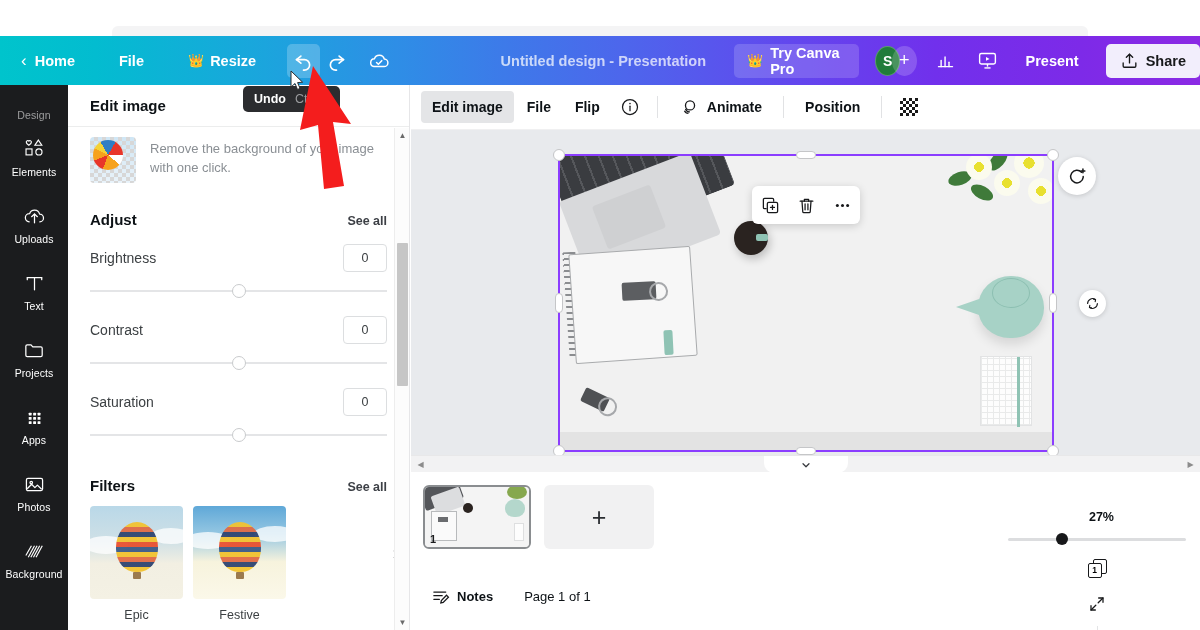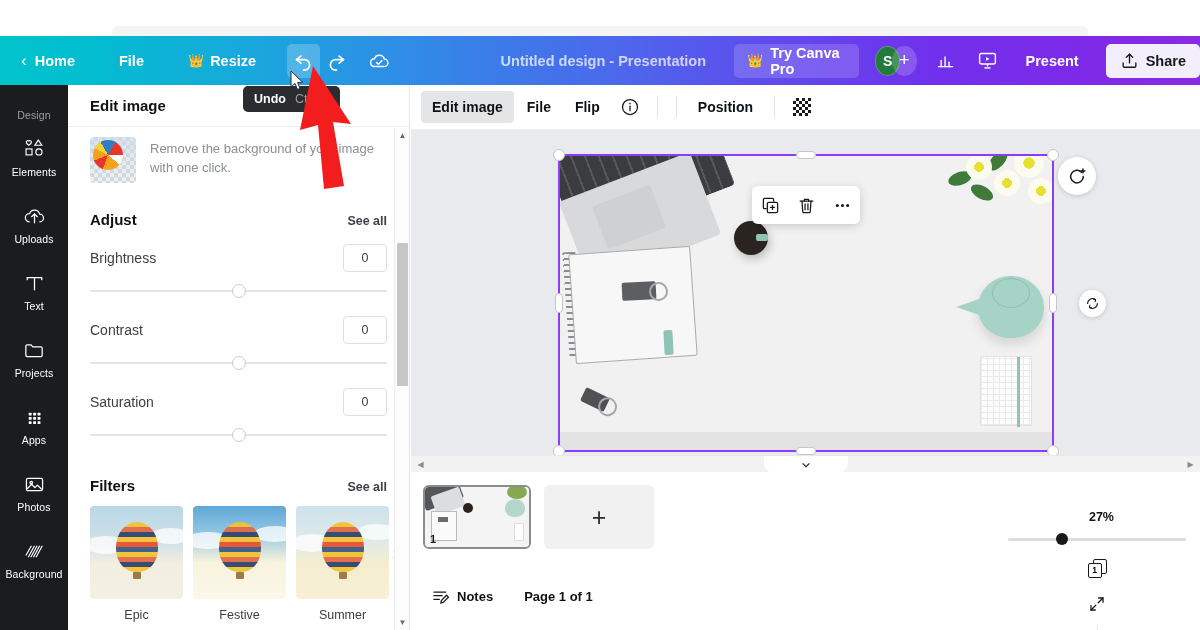--- a/index.html
+++ b/index.html
@@ -427,21 +427,21 @@
   .bottom-bar {
     position: absolute; top: 562px; left: 411px; width: 789px; height: 68px;
     background: #fff; display: flex; align-items: center; padding: 0 14px;
   }
   .bb-left { display: flex; align-items: center; gap: 25px; }
   .bb-btn {
     display: flex; align-items: center; gap: 7px; height: 30px;
     padding: 0 6px; border-radius: 4px; cursor: pointer;
     font-size: 13px; font-weight: bold; color: #0d1216;
   }
-  .page-count { font-size: 13px; font-weight: bold; color: #0d1216; cursor: default; }
+  .page-count { font-size: 13px; font-weight: normal; color: #0d1216; cursor: default; }
   .bb-right { margin-left: auto; display: flex; align-items: center; gap: 8px; flex-direction: column; }
   .zoom-pct { font-size: 12.5px; font-weight: bold; color: #0d1216; min-width: 34px; text-align: right;}
   .zoom-slider { position: relative; width: 178px; height: 14px; cursor: pointer; }
   .zs-track { position: absolute; top: 6px; left: 0; right: 0; height: 2.5px; background: #dcdddf; border-radius: 2px;}
   .zs-knob { position: absolute; top: 1px; left: 48px; width: 12px; height: 12px; border-radius: 50%; background: #17181a;}
   .bb-icon { display:flex; align-items:center; justify-content:center; width: 28px; height: 28px; border-radius: 4px; cursor: pointer;}
   .bb-sep { width: 1px; height: 20px; background: #e3e4e6; }
   .pagecount-icon { position: relative; width: 19px; height: 19px; }
   .pagecount-icon .sq1 { position:absolute; right:0; top:0; width:14px; height:15px; border:1.4px solid #17181a; border-radius:2px;}
   .pagecount-icon .sq2 { position:absolute; left:0; bottom:0; width:14px; height:15px; border:1.4px solid #17181a; border-radius:2px; background:#fff;
@@ -697,29 +697,20 @@
         <div class="filter-card">
           <div class="filter-thumb festive">
             <div class="cloud" style="left:-8px;top:26px;width:46px;height:17px;"></div>
             <div class="cloud" style="right:-10px;top:20px;width:42px;height:16px;"></div>
             <div class="balloon"></div>
             <div class="balloon-basket"></div>
           </div>
           <div class="filter-name">Festive</div>
         </div>
 
-        <div class="filter-card">
-          <div class="filter-thumb summer">
-            <div class="cloud" style="left:-6px;top:28px;width:44px;height:18px;"></div>
-            <div class="cloud" style="right:-8px;top:18px;width:40px;height:16px;"></div>
-            <div class="balloon"></div>
-            <div class="balloon-basket"></div>
-          </div>
-          <div class="filter-name">Summer</div>
-        </div>
 
         <div class="filters-next">›</div>
       </div>
     </div>
 
     <div class="panel-scroll">
       <div class="ps-arrow up">▲</div>
       <div class="ps-thumb"></div>
       <div class="ps-arrow down">▼</div>
     </div>
@@ -736,20 +727,28 @@
       <span>Flip</span>
     </div>
     <div class="tb-icon-btn">
       <svg class="ico" width="20" height="20" viewBox="0 0 24 24" fill="none" stroke="#17181a" stroke-width="1.5" stroke-linecap="round">
         <circle cx="12" cy="12" r="9"></circle>
           <path d="M12 11 v5.4"></path>
           <circle cx="12" cy="7.9" r=".95" fill="#17181a" stroke="none"></circle>
       </svg>
     </div>
     <div class="tb-sep"></div>
+    <div class="tb-btn">
+      <svg class="ico" width="21" height="21" viewBox="0 0 24 24" fill="none" stroke="#17181a" stroke-width="1.5">
+        <ellipse cx="12.6" cy="9.6" rx="5.2" ry="5.2"></ellipse>
+        <path d="M7.4 13.5 a5.2 5.2 0 0 0 5 3.6"></path>
+        <path d="M6.2 15.6 a5.2 5.2 0 0 0 4.6 3.1"></path>
+      </svg>
+      <span>Animate</span>
+    </div>
     <div class="tb-sep"></div>
     <div class="tb-btn">
       <span>Position</span>
     </div>
     <div class="tb-sep"></div>
     <div class="tb-icon-btn">
       <div class="transparency-grid"></div>
     </div>
   </div>
 

